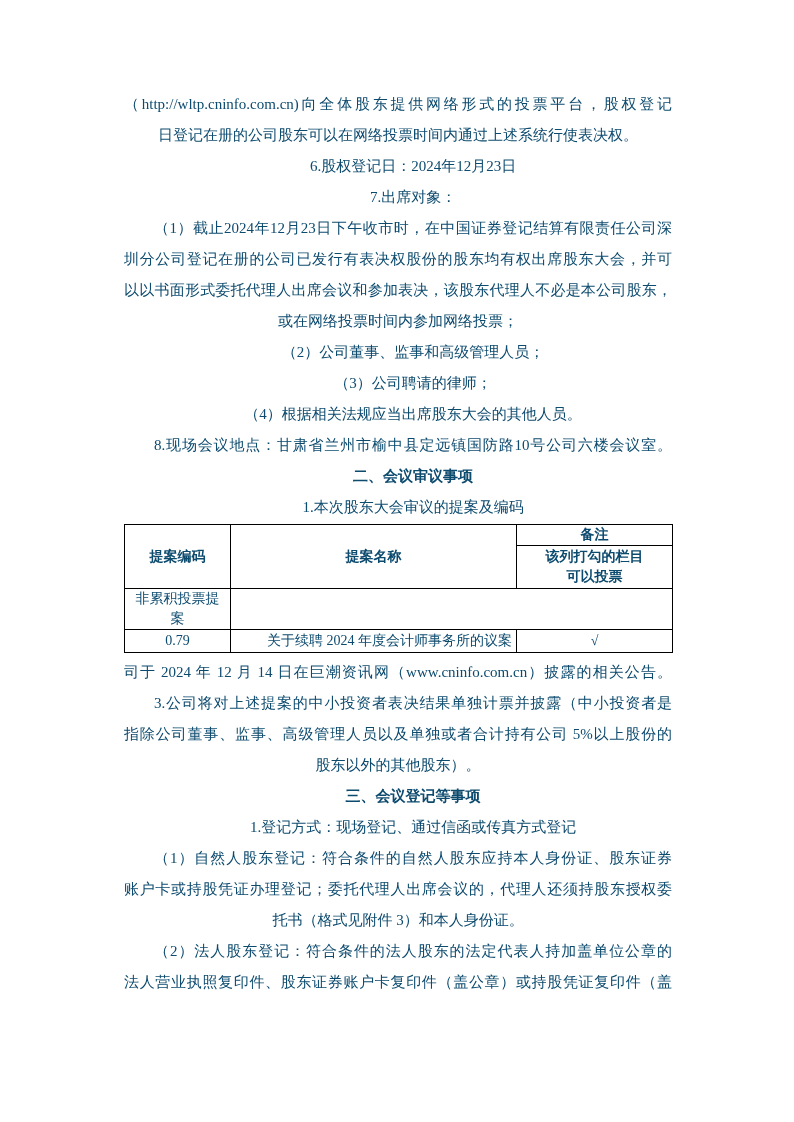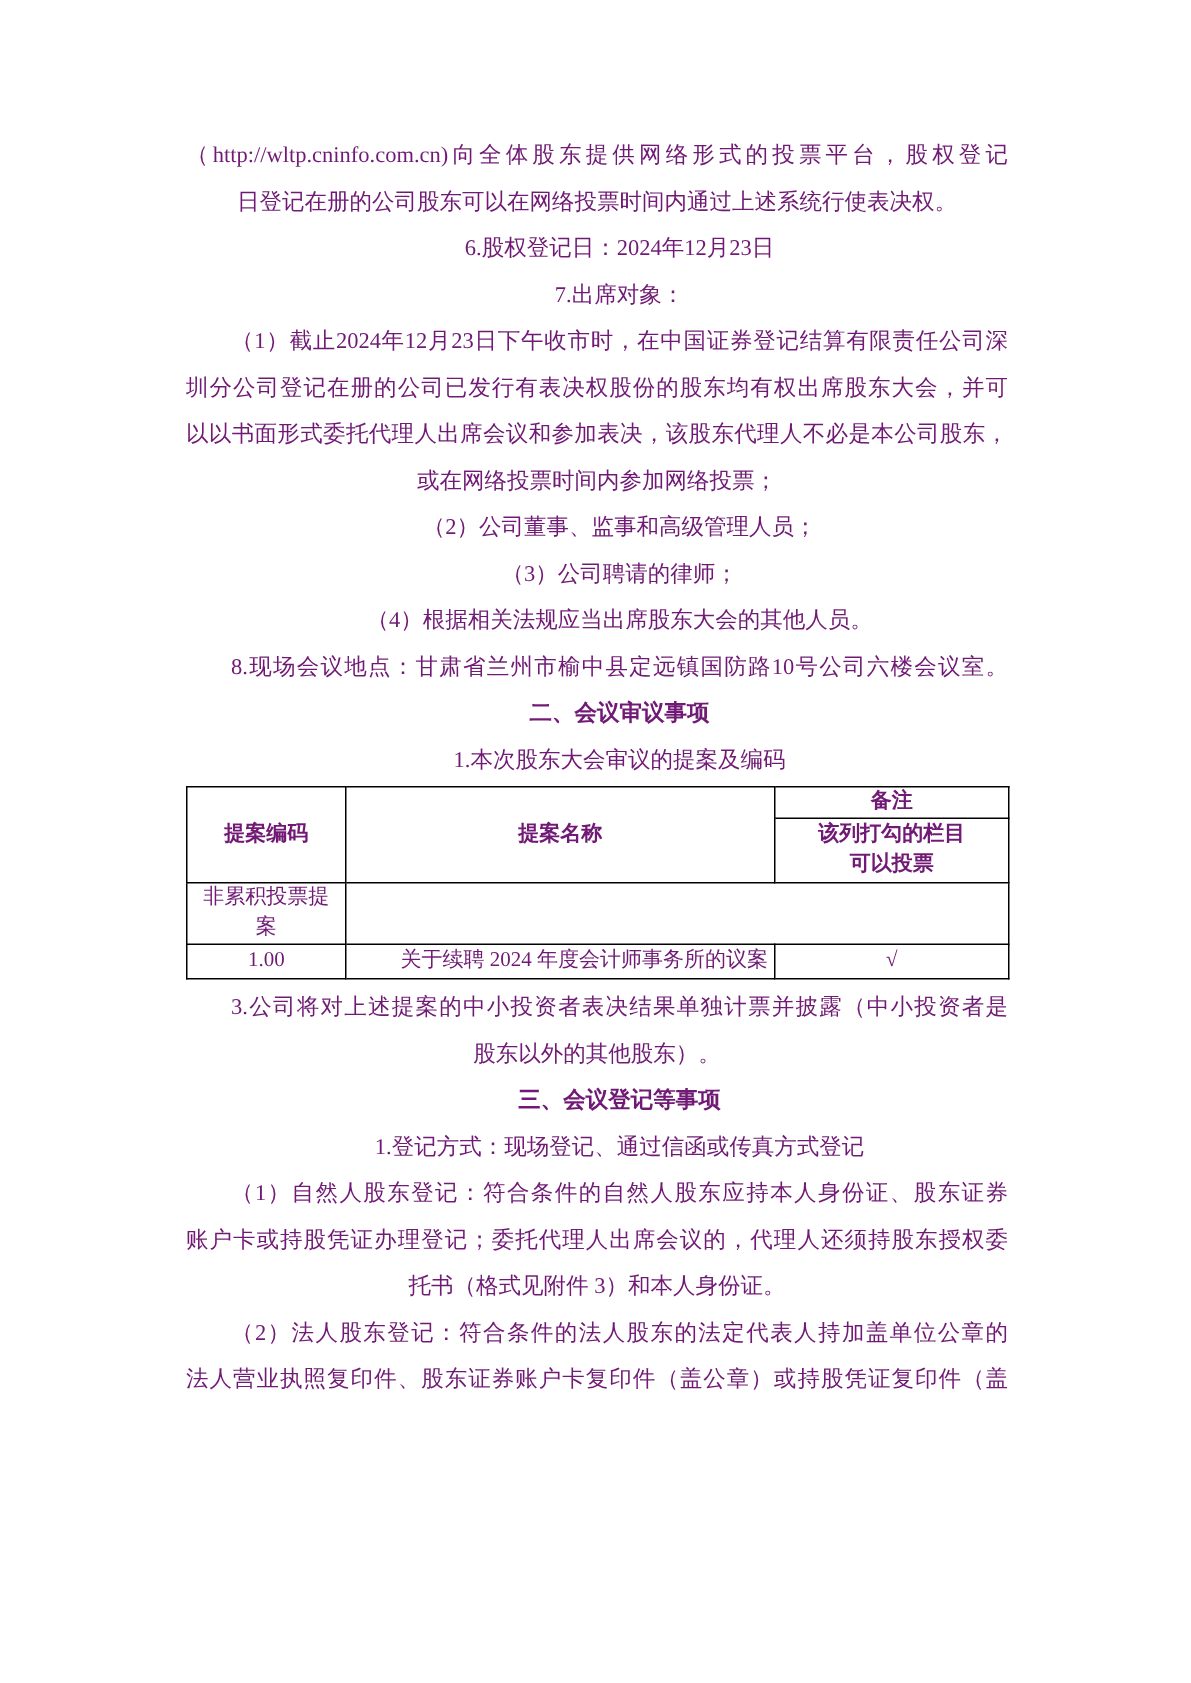--- a/index.html
+++ b/index.html
@@ -2,21 +2,21 @@
 <html><head>
 <meta charset="utf-8">
 <style>
   html, body { margin: 0; padding: 0; background: #ffffff; }
   .page {
     position: relative;
     width: 794px;
     height: 1122px;
     background: #ffffff;
     font-family: "Liberation Serif", "DejaVu Serif", serif;
-    color: #701a75;
+    color: #0c4a6e;
     overflow: hidden;
   }
   .content {
     position: absolute;
     left: 124px;
     top: 89px;
     width: 548px;
   }
   .line {
     font-size: 15px;
@@ -92,28 +92,30 @@
           <td class="th">
             <span class="note-line">该列打勾的栏目</span>
             <span class="note-line">可以投票</span>
           </td>
         </tr>
         <tr class="data-row">
           <td>非累积投票提案</td>
           <td colspan="2"></td>
         </tr>
         <tr class="data-row">
-          <td>1.00</td>
+          <td>0.79</td>
           <td class="name-cell">关于续聘 2024 年度会计师事务所的议案</td>
           <td>√</td>
         </tr>
       </tbody>
     </table>
 
+    <div class="line fill">司于 2024 年 12 月 14 日在巨潮资讯网（www.cninfo.com.cn）披露的相关公告。</div>
     <div class="line fill indent">3.公司将对上述提案的中小投资者表决结果单独计票并披露（中小投资者是</div>
+    <div class="line fill">指除公司董事、监事、高级管理人员以及单独或者合计持有公司 5%以上股份的</div>
     <div class="line">股东以外的其他股东）。</div>
     <div class="line heading indent">三、会议登记等事项</div>
     <div class="line indent">1.登记方式：现场登记、通过信函或传真方式登记</div>
     <div class="line fill indent">（1）自然人股东登记：符合条件的自然人股东应持本人身份证、股东证券</div>
     <div class="line fill">账户卡或持股凭证办理登记；委托代理人出席会议的，代理人还须持股东授权委</div>
     <div class="line">托书（格式见附件 3）和本人身份证。</div>
     <div class="line fill indent">（2）法人股东登记：符合条件的法人股东的法定代表人持加盖单位公章的</div>
     <div class="line fill">法人营业执照复印件、股东证券账户卡复印件（盖公章）或持股凭证复印件（盖</div>
 
   </div>

